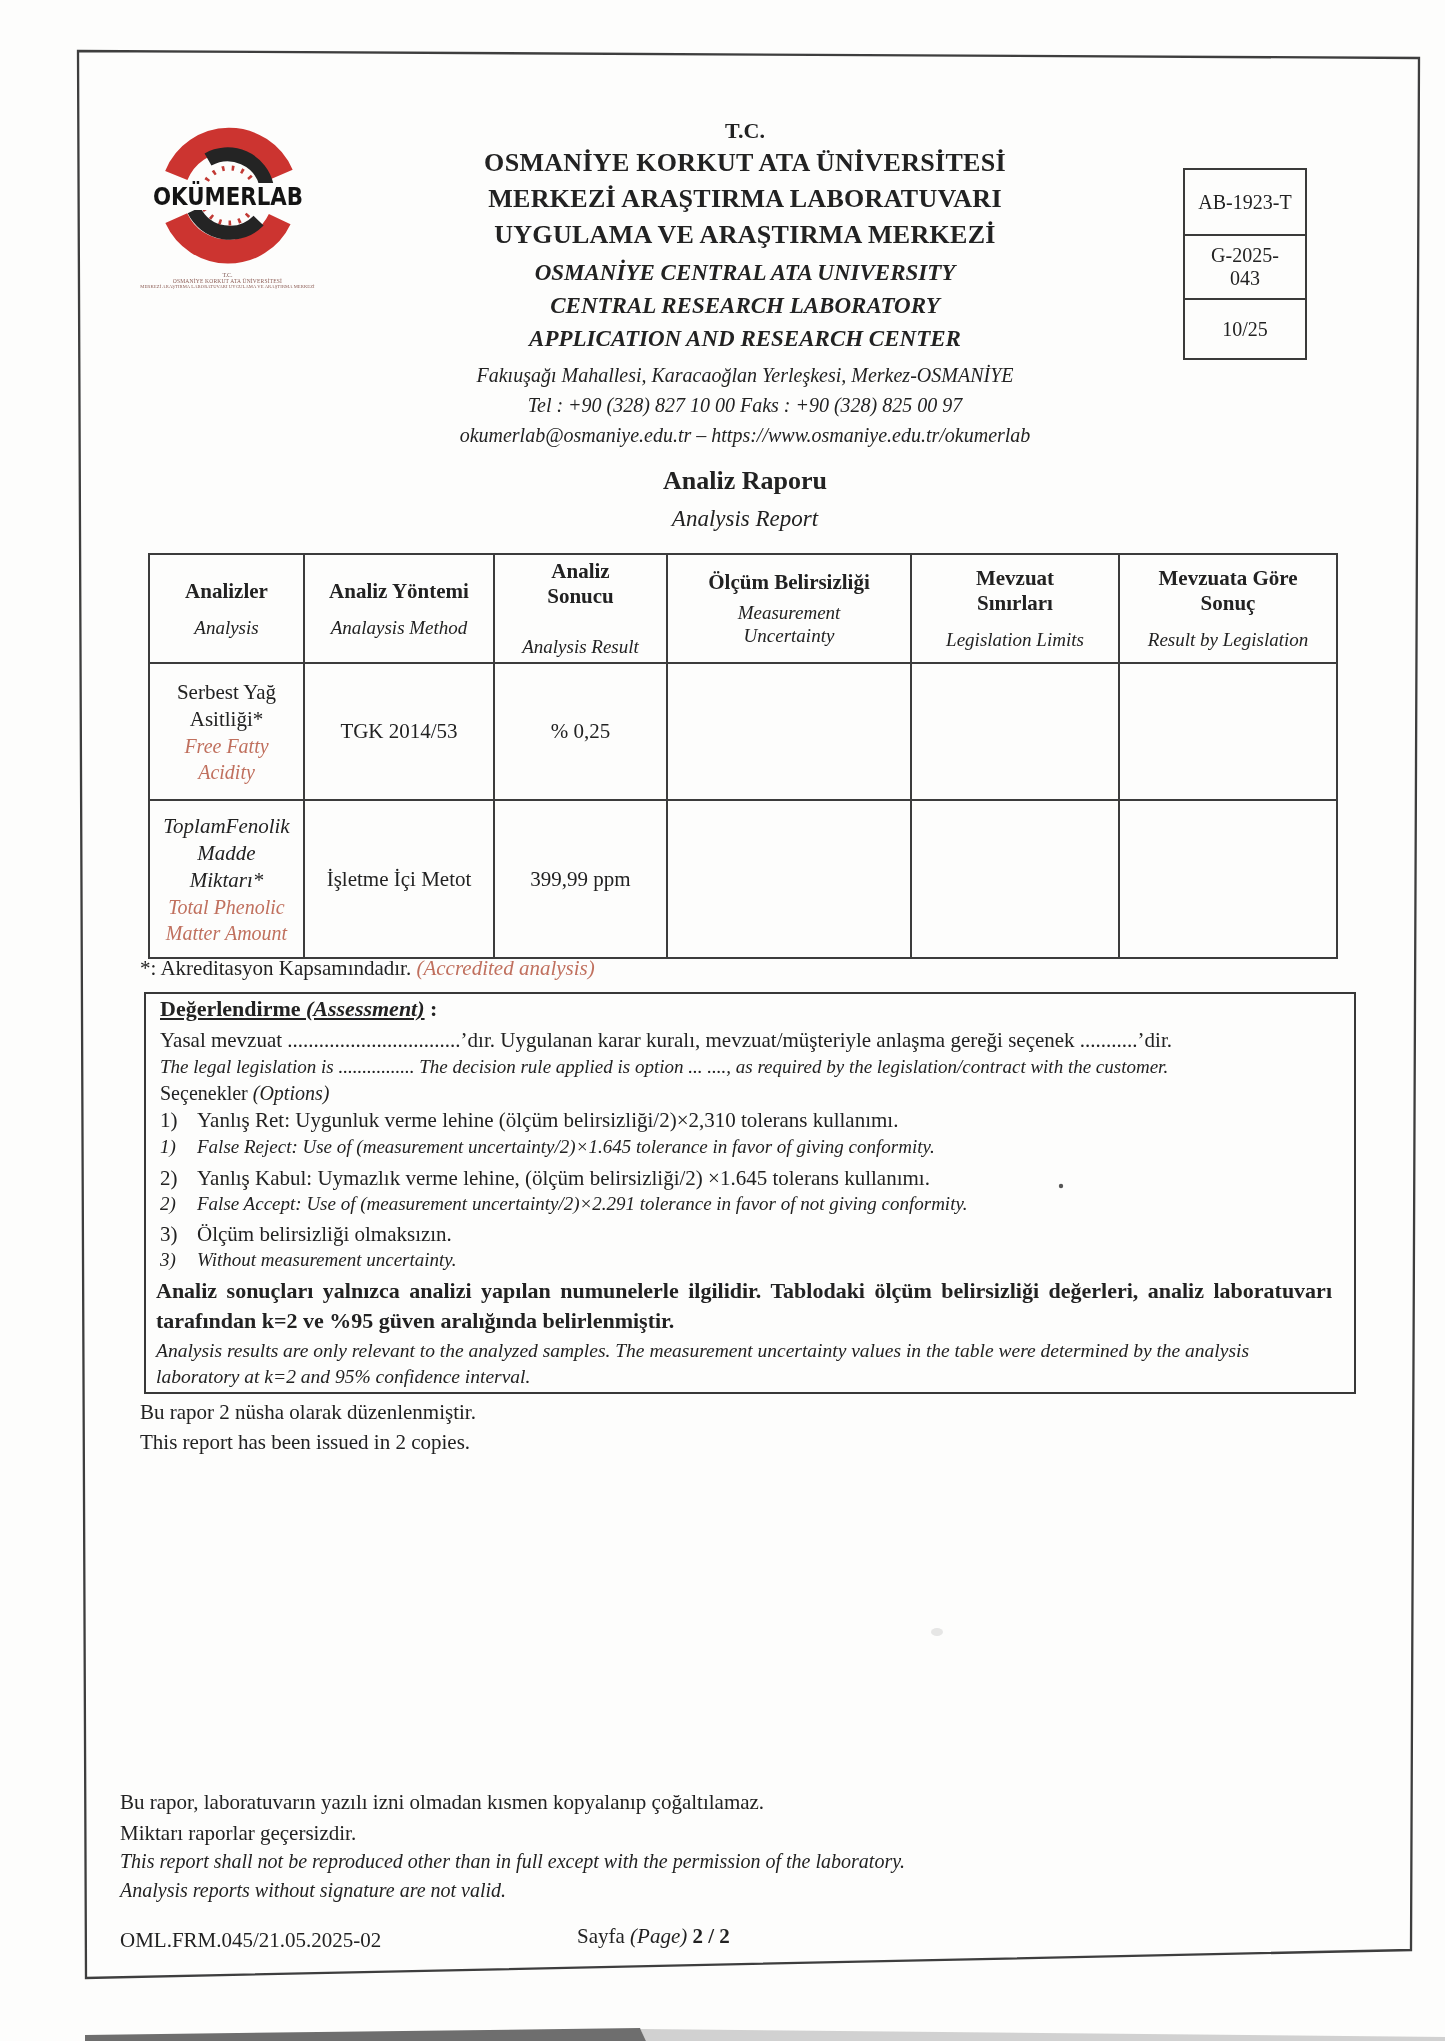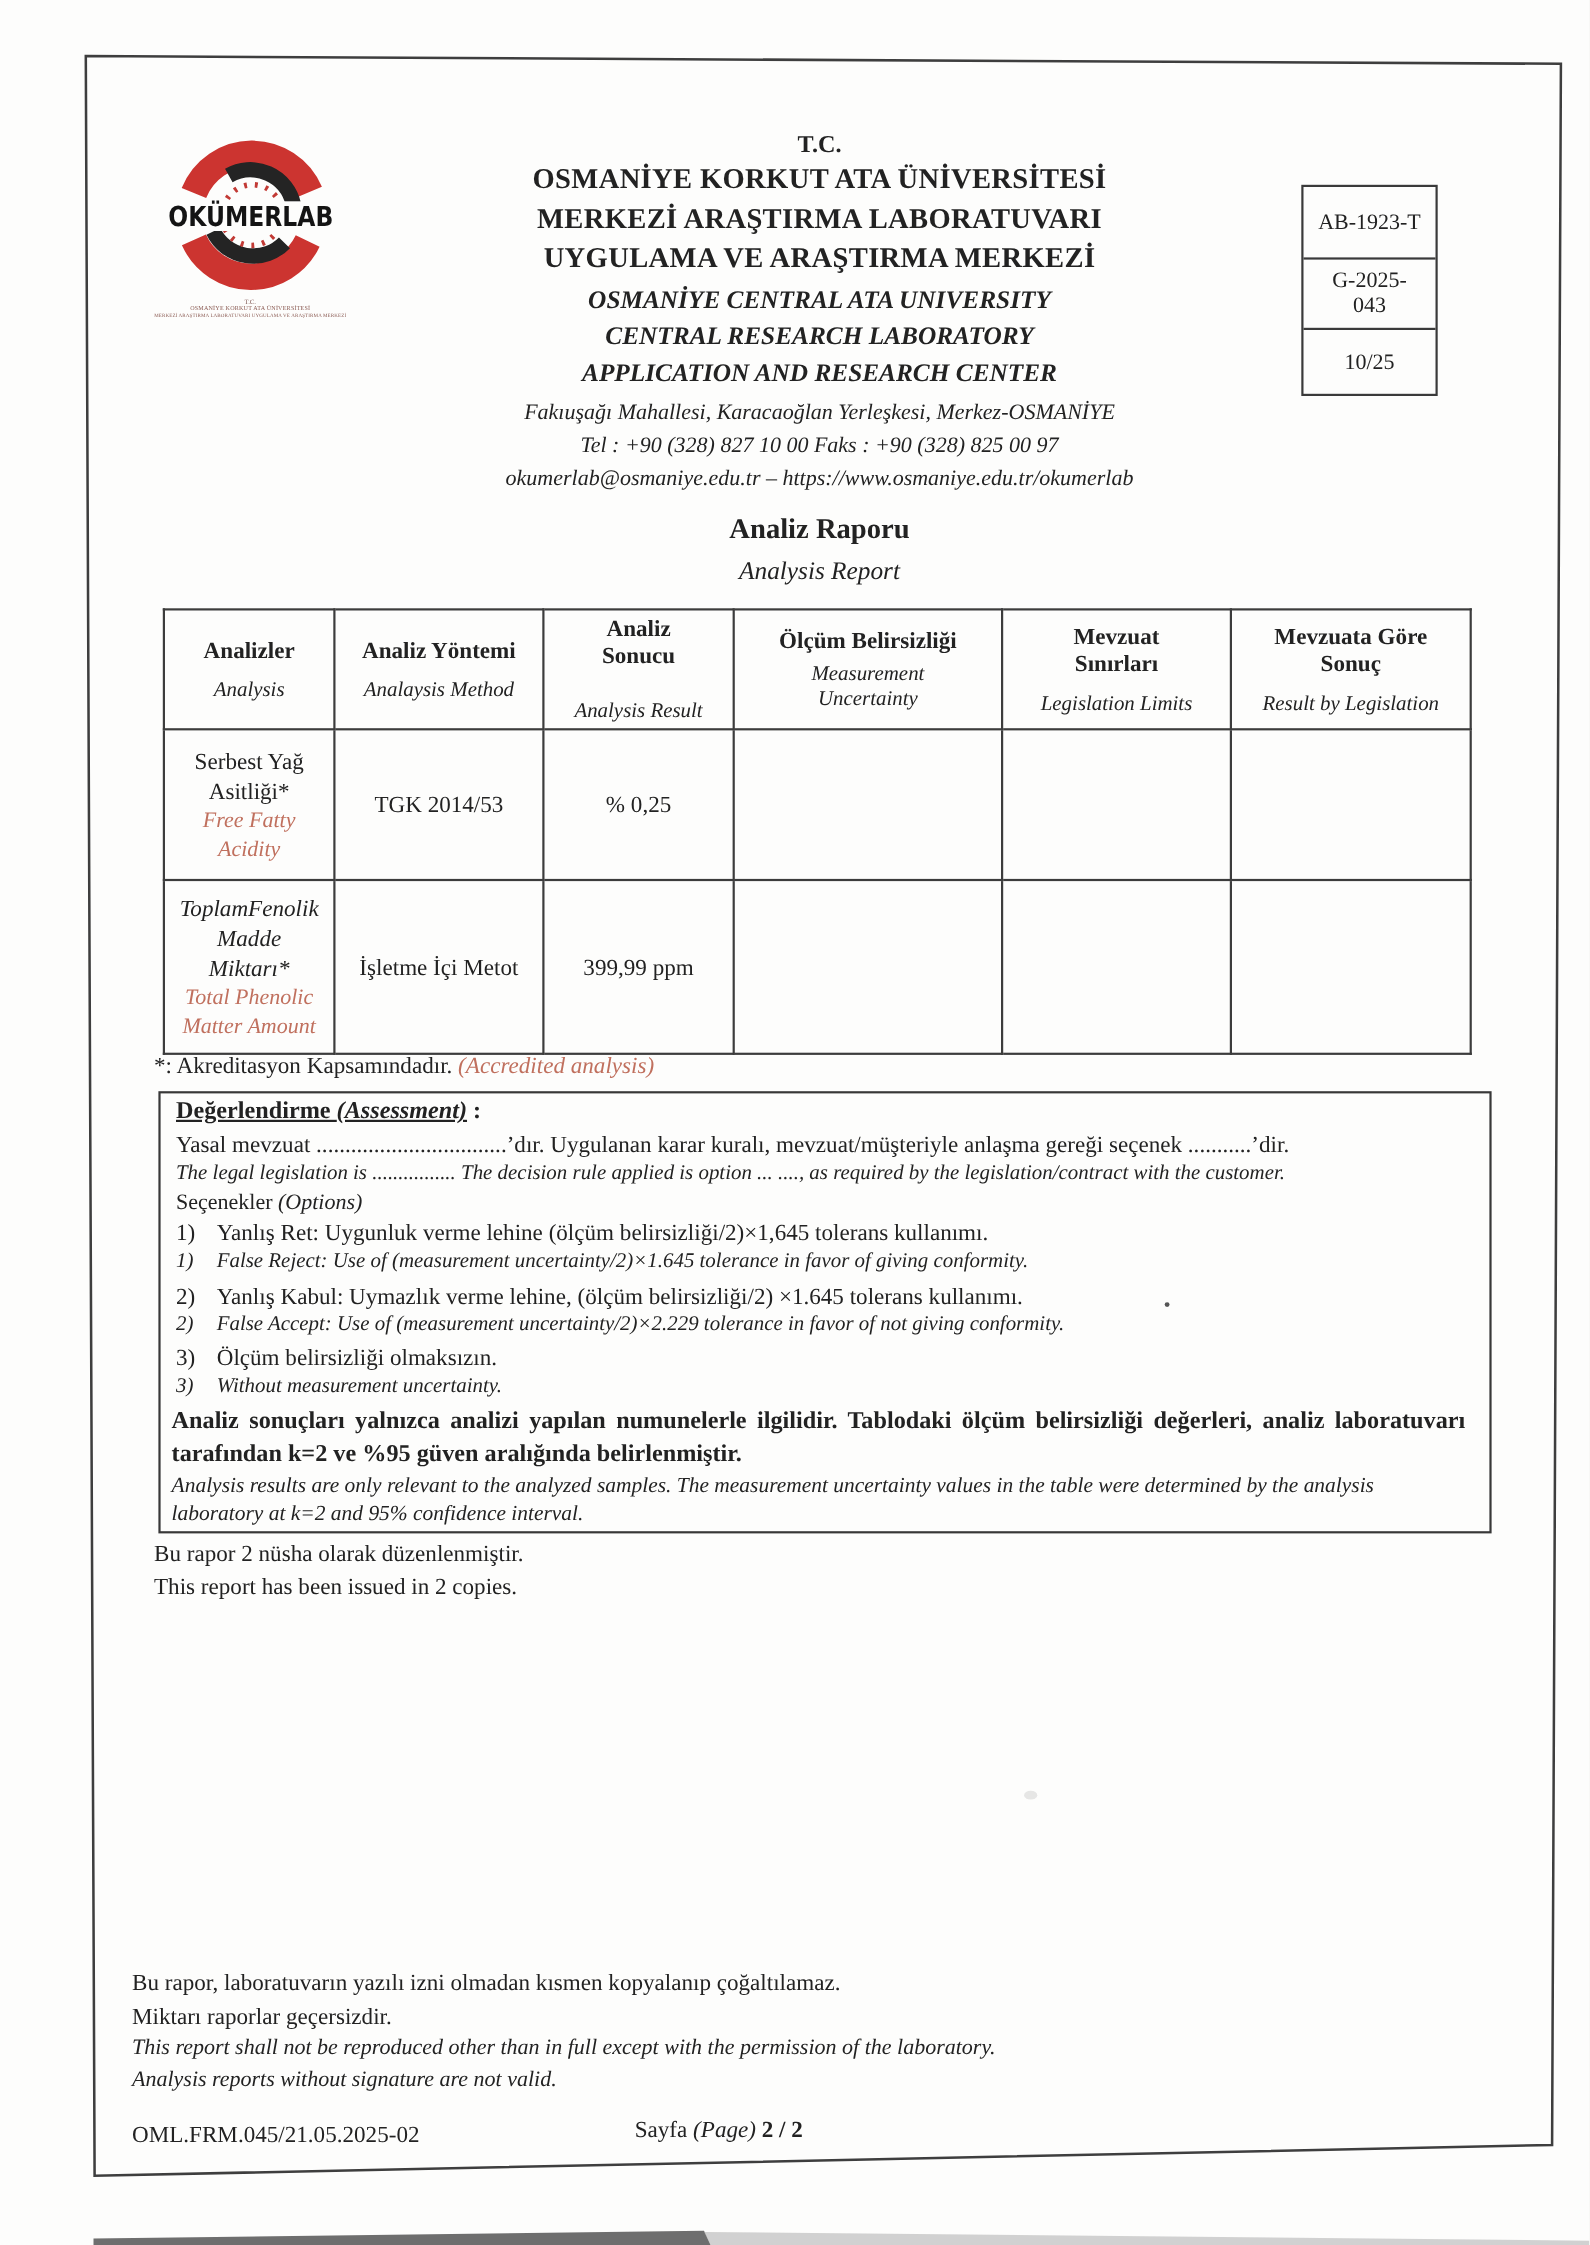--- a/index.html
+++ b/index.html
@@ -206,33 +206,33 @@
   <div class="abs ast ast-t b">
     <span class="ul"><span>Değerlendirme </span><span class="i">(Assessment)</span></span><span> :</span>
   </div>
   <div class="abs ast y1">Yasal mevzuat .................................’dır. Uygulanan karar kuralı, mevzuat/müşteriyle anlaşma gereği seçenek ...........’dir.</div>
   <div class="abs ast y2 i">The legal legislation is ................ The decision rule applied is option ... ...., as required by the legislation/contract with the customer.</div>
   <div class="abs ast sec">
     <span>Seçenekler </span><span class="i">(Options)</span>
   </div>
   <div class="abs ast o1 opt">
     <span class="num">1)</span>
-      <span>Yanlış Ret: Uygunluk verme lehine (ölçüm belirsizliği/2)×1,645 tolerans kullanımı.</span>
+      <span>Yanlış Ret: Uygunluk verme lehine (ölçüm belirsizliği/2)×2,310 tolerans kullanımı.</span>
   </div>
   <div class="abs ast o1e opt i">
     <span class="num">1)</span>
       <span>False Reject: Use of (measurement uncertainty/2)×1.645 tolerance in favor of giving conformity.</span>
   </div>
   <div class="abs ast o2 opt">
     <span class="num">2)</span>
       <span>Yanlış Kabul: Uymazlık verme lehine, (ölçüm belirsizliği/2) ×1.645 tolerans kullanımı.</span>
   </div>
   <div class="abs ast o2e opt i">
     <span class="num">2)</span>
-      <span>False Accept: Use of (measurement uncertainty/2)×2.229 tolerance in favor of not giving conformity.</span>
+      <span>False Accept: Use of (measurement uncertainty/2)×2.291 tolerance in favor of not giving conformity.</span>
   </div>
   <div class="abs ast o3 opt">
     <span class="num">3)</span>
       <span>Ölçüm belirsizliği olmaksızın.</span>
   </div>
   <div class="abs ast o3e opt i">
     <span class="num">3)</span>
       <span>Without measurement uncertainty.</span>
   </div>
   <div class="abs ntr">Analiz sonuçları yalnızca analizi yapılan numunelerle ilgilidir. Tablodaki ölçüm belirsizliği değerleri, analiz laboratuvarı tarafından k=2 ve %95 güven aralığında belirlenmiştir.</div>

